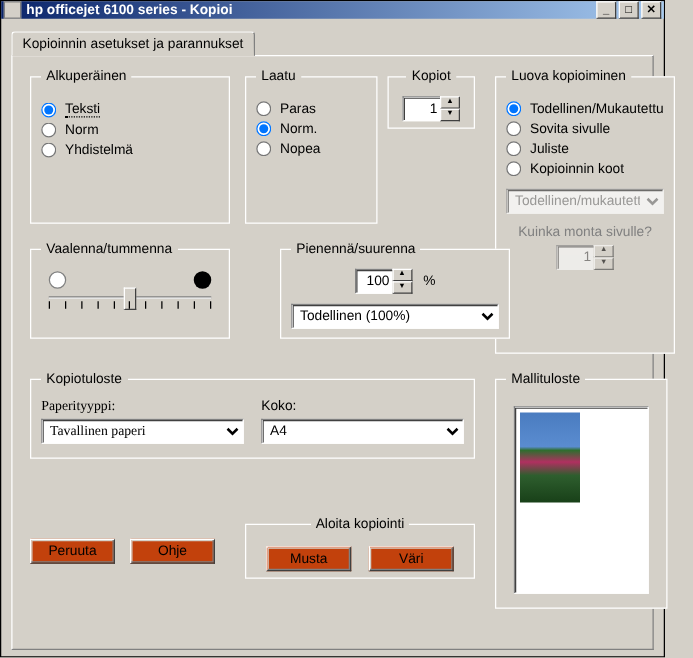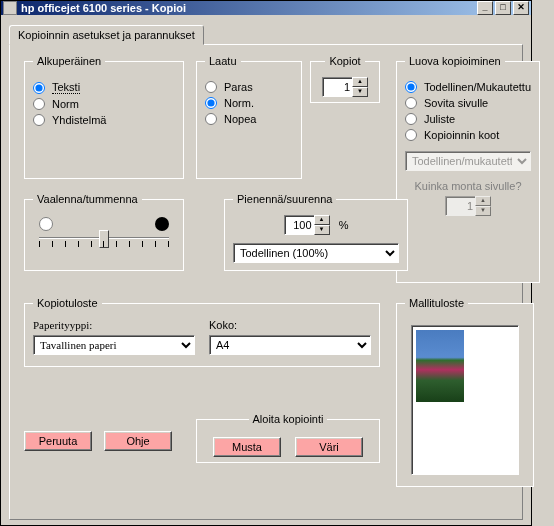--- a/index.html
+++ b/index.html
@@ -109,21 +109,21 @@
     margin: 4px 0;
     cursor: default;
   }
   input[type=radio], input[type=checkbox] {
     margin: 0 3px 0 0;
     width: 12px; height: 12px;
   }
   .dotted { border-bottom: 1px dotted #000; }
 
   .btn3d {
-    background: #fca5a5;
+    background: #c2410c;
     border: 1px solid;
     border-color: #fff #404040 #404040 #fff;
     box-shadow: inset -1px -1px 0 #808080, inset 1px 1px 0 #d4d0c8;
     padding: 3px 0;
     font-family: inherit;
     font-size: 11px;
     min-width: 68px;
     text-align: center;
     cursor: default;
   }

